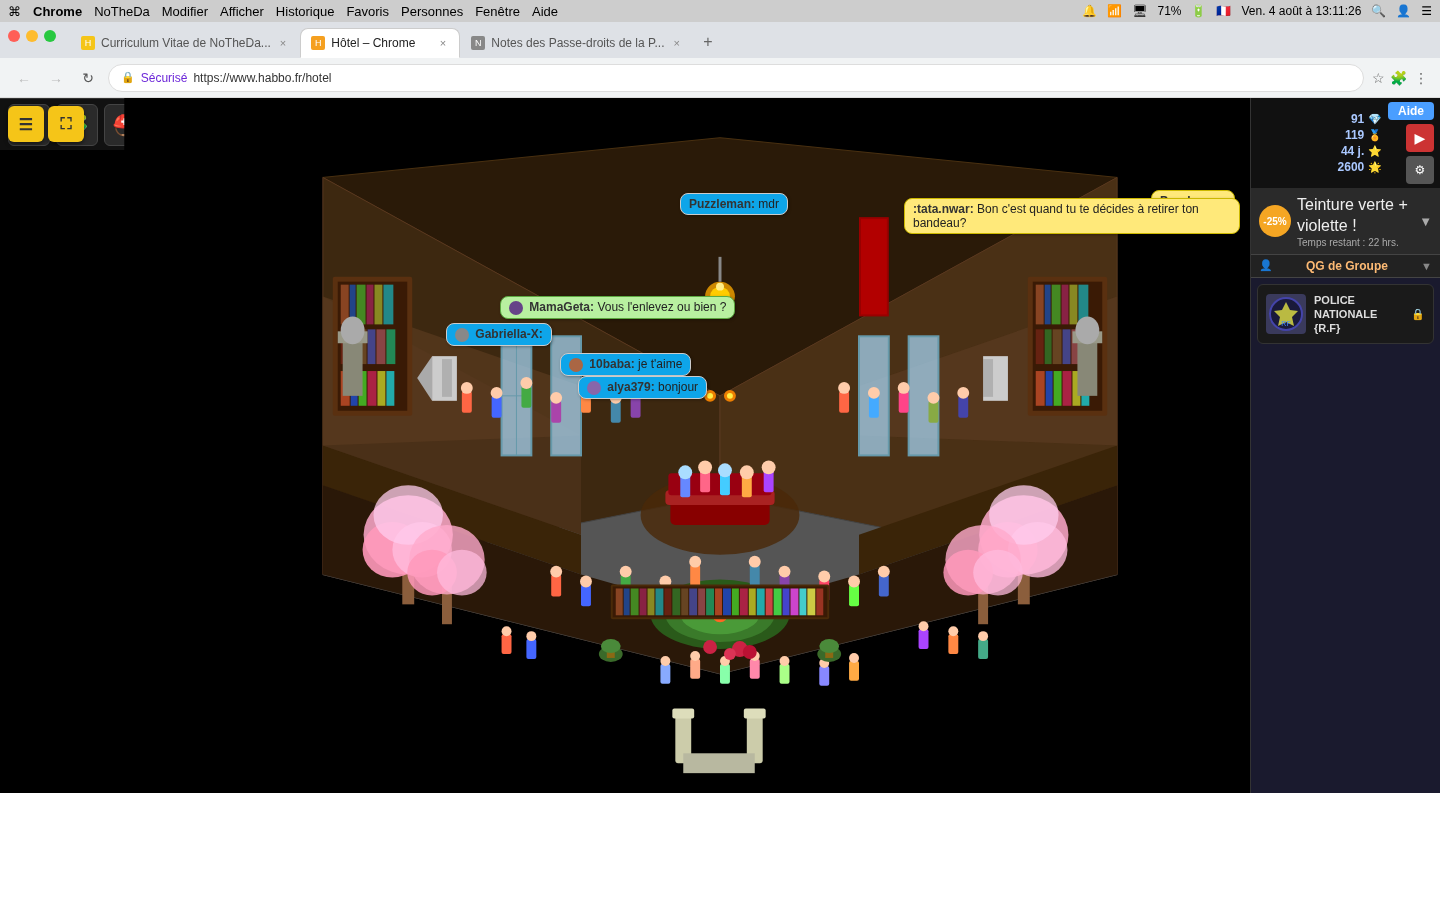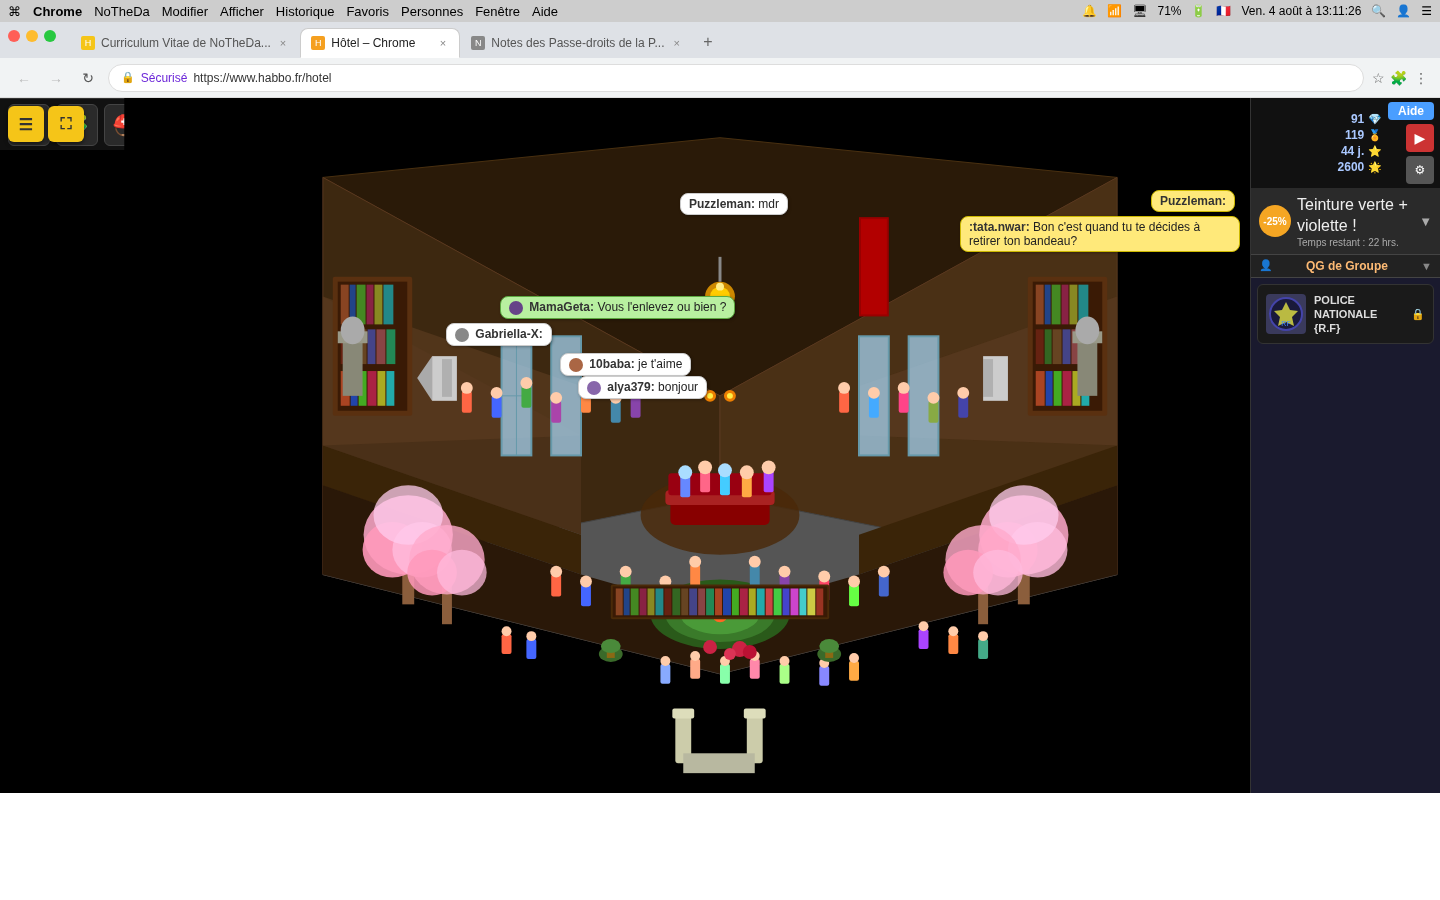--- a/index.html
+++ b/index.html
@@ -155,21 +155,21 @@
       width: 100%;
       height: 695px;
       background: #000;
       position: relative;
       overflow: hidden;
     }
 
     
     .chat-bubble {
       position: absolute;
-      background: #ffffff;
+      background: #0ea5e9;
       border: 1px solid #ccc;
       border-radius: 8px;
       padding: 3px 8px;
       font-size: 12px;
       color: #222;
       white-space: nowrap;
       box-shadow: 1px 1px 3px rgba(0,0,0,0.3);
       z-index: 10;
     }
     .chat-bubble.yellow-bg {
@@ -360,21 +360,21 @@
     #svg-room {
       position: absolute;
       top: 0; left: 0;
       width: 100%;
       height: 100%;
     }
 
     
     .puzzle-main { top: 95px; left: 680px; }
     .puzzle-top { top: 92px; right: 205px; }
-    .tata-speech { top: 118px; right: 200px; width: 280px; white-space: normal; }
+    .tata-speech { top: 100px; right: 200px; width: 336px; white-space: normal; }
     .mama-bubble { top: 198px; left: 500px; }
     .gabriella-bubble { top: 225px; left: 446px; }
     .tenbaba-bubble { top: 255px; left: 560px; }
     .alya-bubble { top: 278px; left: 578px; }
 
     
     #stats-top-row {
       display: flex;
       align-items: center;
       justify-content: flex-end;

